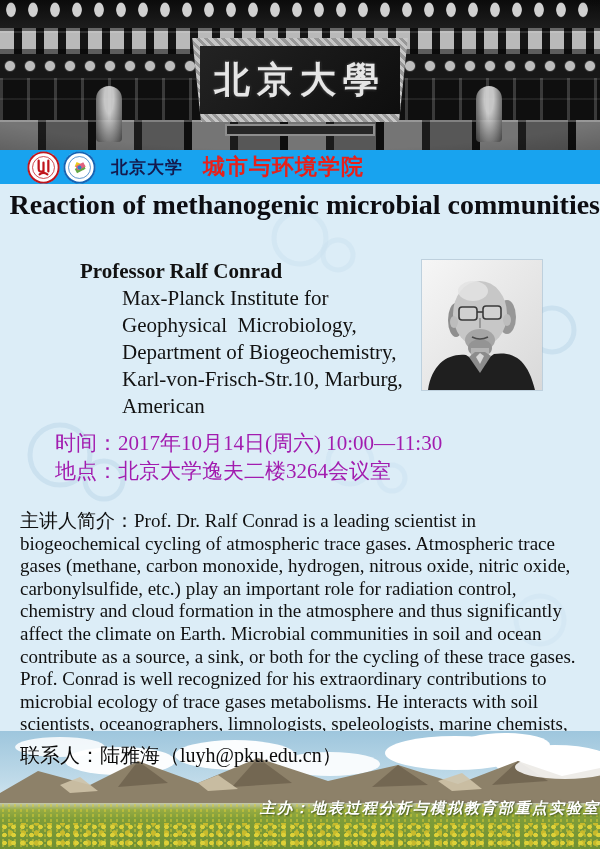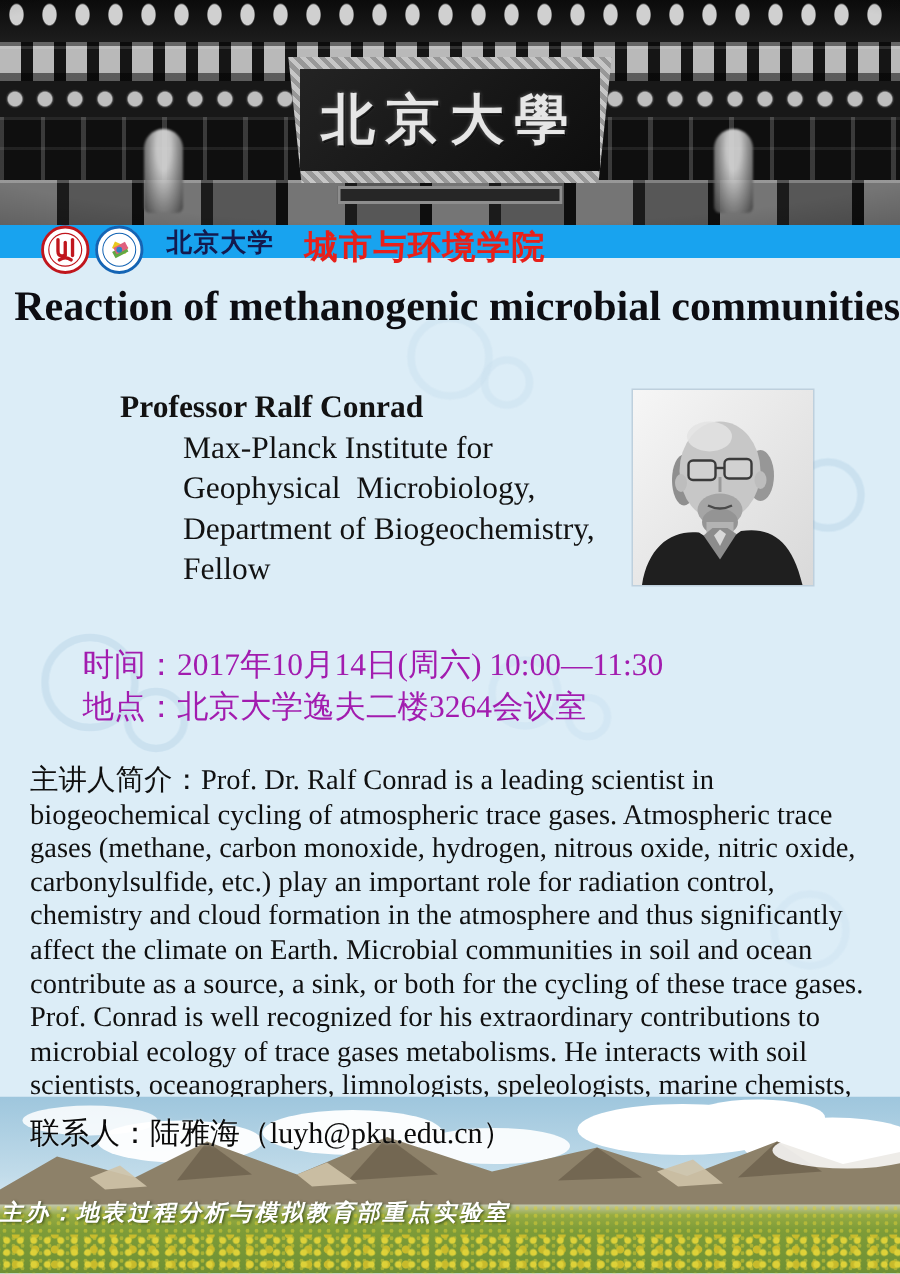--- a/index.html
+++ b/index.html
@@ -44,22 +44,22 @@
     background:repeating-linear-gradient(45deg,#c6c6c6 0 3px,#989898 3px 6px);
     clip-path:polygon(1% 0,99% 0,95% 100%,5% 100%);
     box-shadow:0 2px 6px rgba(0,0,0,.7);}
   .plaque-inner{width:100%;height:100%;background:linear-gradient(135deg,#232323,#161616 60%,#0e0e0e);
     display:flex;align-items:center;justify-content:center;}
   .plaque-text{color:#e6e6e6;font-weight:bold;font-size:36px;letter-spacing:7px;
     text-shadow:0 0 3px rgba(255,255,255,.35),1px 1px 0 #000;}
   .plaque-shelf{position:absolute;left:50%;top:124px;transform:translateX(-50%);
     width:150px;height:12px;background:#262626;border:2px solid #8e8e8e;box-sizing:border-box;}
   
-  .banner{position:absolute;top:150px;left:0;width:600px;height:22px;background:#18A3EF;
-    display:flex;align-items:flex-start;padding-left:27px;box-sizing:border-box;z-index:2;
+  .banner{position:absolute;top:150px;left:0;width:600px;height:34px;background:#18A3EF;
+    display:flex;align-items:center;padding-left:27px;box-sizing:border-box;z-index:2;
     font-family:Liberation Sans, sans-serif;}
   .banner .logo{width:33px;height:33px;margin-right:3px;flex:0 0 auto;}
   .banner-univ{color:#141A4E;font-weight:bold;font-size:17px;margin-left:12px;letter-spacing:1px;}
   .banner-college{color:#E8201A;font-weight:bold;font-size:22px;margin-left:20px;letter-spacing:1px;}
   
   .title{position:absolute;top:188px;left:0;width:600px;text-align:right;z-index:2;
     color:#0D0D12;font-weight:bold;font-size:28px;line-height:34px;}
   
   .speaker{position:absolute;top:258px;left:80px;width:330px;z-index:2;
     font-size:21px;line-height:27px;color:#121212;}
@@ -82,21 +82,21 @@
   .field{position:absolute;left:0;right:0;top:72px;bottom:0;
     background:linear-gradient(180deg,#c3c8ad 0,#96ab42 7px,#7e9c38 17px,#6f9034 100%);}
   .field::before{content:'';position:absolute;inset:0;
     background-image:radial-gradient(circle,#dccf35 1.1px,rgba(0,0,0,0) 1.5px);
     background-size:6px 5px;opacity:.5;}
   .field::after{content:'';position:absolute;left:0;right:0;bottom:0;height:26px;
     background-image:
       radial-gradient(circle,#e3d439 2px,rgba(0,0,0,0) 2.6px),
       radial-gradient(circle,#cdbd2c 2.4px,rgba(0,0,0,0) 3px);
     background-size:9px 8px,13px 10px;background-position:0 0,4px 5px;opacity:.95;}
-  .host-lines{position:absolute;left:0;width:100%;text-align:left;color:#fff;
+  .host-lines{position:absolute;left:0;width:100%;text-align:right;color:#fff;
     font-weight:bold;font-style:italic;letter-spacing:2px;
     text-shadow:1px 1px 2px rgba(40,60,20,.85);}
   .host1{top:68px;font-size:15px;}
   .host2{top:90px;font-size:15px;}
 </style>
 </head>
 <body>
 
 <div class="poster">
 
@@ -161,21 +161,22 @@
 
   <div class="title">
     <div>Reaction of methanogenic microbial communities</div>
   </div>
 
   <div class="speaker">
     <div class="speaker-name">Professor Ralf Conrad</div>
     <div class="speaker-line">Max-Planck Institute for</div>
     <div class="speaker-line">Geophysical  Microbiology,</div>
     <div class="speaker-line">Department of Biogeochemistry,</div>
-    <div class="speaker-line">Fellow</div>
+    <div class="speaker-line">Karl-von-Frisch-Str.10, Marburg,</div>
+    <div class="speaker-line">American</div>
   </div>
 
   <svg class="portrait" viewBox="0 0 120 130">
     <defs>
       <linearGradient id="pbg" x1="0" y1="0" x2="1" y2="1">
         <stop offset="0" stop-color="#f6f6f6"></stop>
           <stop offset="1" stop-color="#d9d9d9"></stop>
       </linearGradient>
     </defs>
     <rect width="120" height="130" fill="url(#pbg)"></rect>

